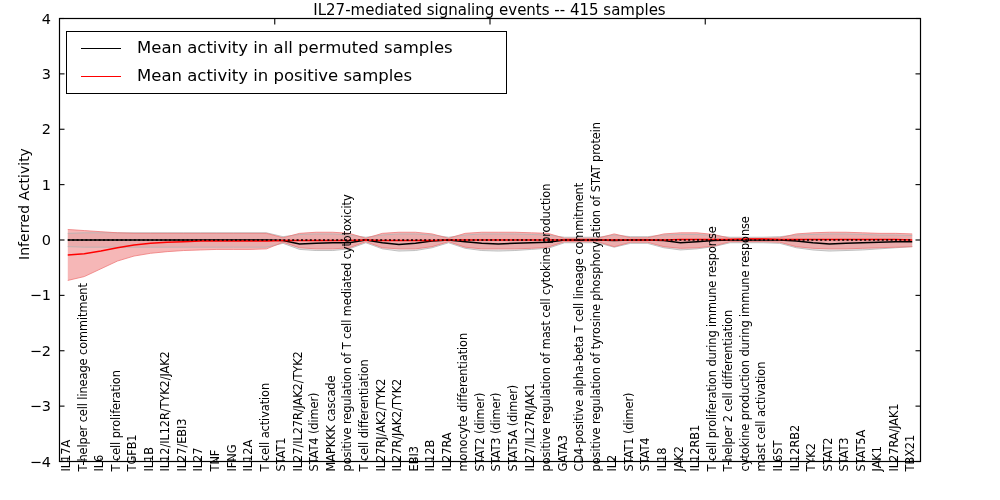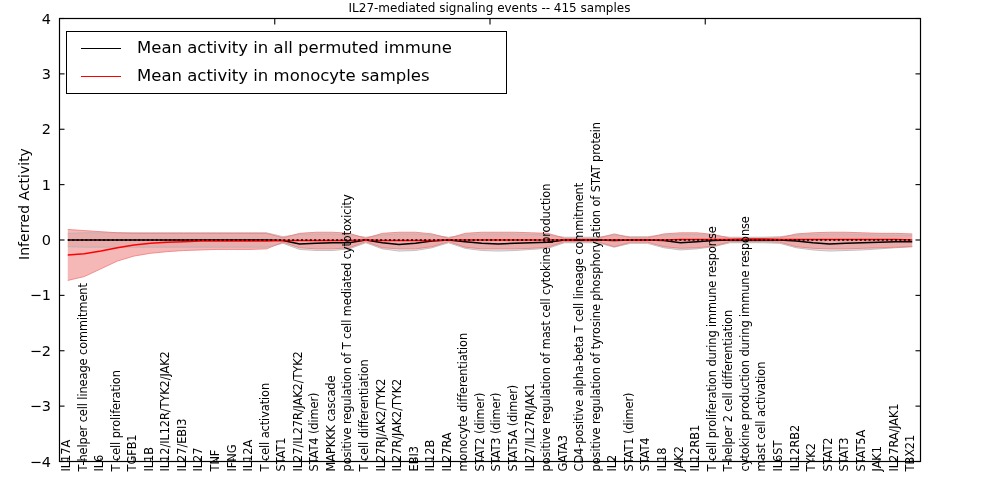--- a/index.html
+++ b/index.html
@@ -20,21 +20,21 @@
     width: 1000px;
     height: 500px;
     background: #ffffff;
   }
   #chart-title {
     position: absolute;
     left: 59px;
     top: 1px;
     width: 861px;
     text-align: center;
-    font-size: 12px;
+    font-size: 15px;
     color: #000000;
     white-space: nowrap;
   }
   #ylabel {
     position: absolute;
     left: -96px;
     top: 196px;
     width: 240px;
     text-align: center;
     font-size: 14px;
@@ -276,21 +276,21 @@
       <div class="xtick-text" style="left: 850.19px;">STAT3</div>
       <div class="xtick-text" style="left: 866.748px;">STAT5A</div>
       <div class="xtick-text" style="left: 883.306px;">JAK1</div>
       <div class="xtick-text" style="left: 899.863px;">IL27RA/JAK1</div>
       <div class="xtick-text" style="left: 916.421px;">TBX21</div>
     </div>
 
   <div id="legend-box">
     <div class="legend-row" style="top:3px;">
       <div class="legend-line" style="border-top-color:#000000;"></div>
-      <div class="legend-label">Mean activity in all permuted immune</div>
+      <div class="legend-label">Mean activity in all permuted samples</div>
     </div>
     <div class="legend-row" style="top:31px;">
       <div class="legend-line" style="border-top-color:#ff0000;"></div>
-      <div class="legend-label">Mean activity in monocyte samples</div>
+      <div class="legend-label">Mean activity in positive samples</div>
     </div>
   </div>
 
 </div>
 
 </body></html>

